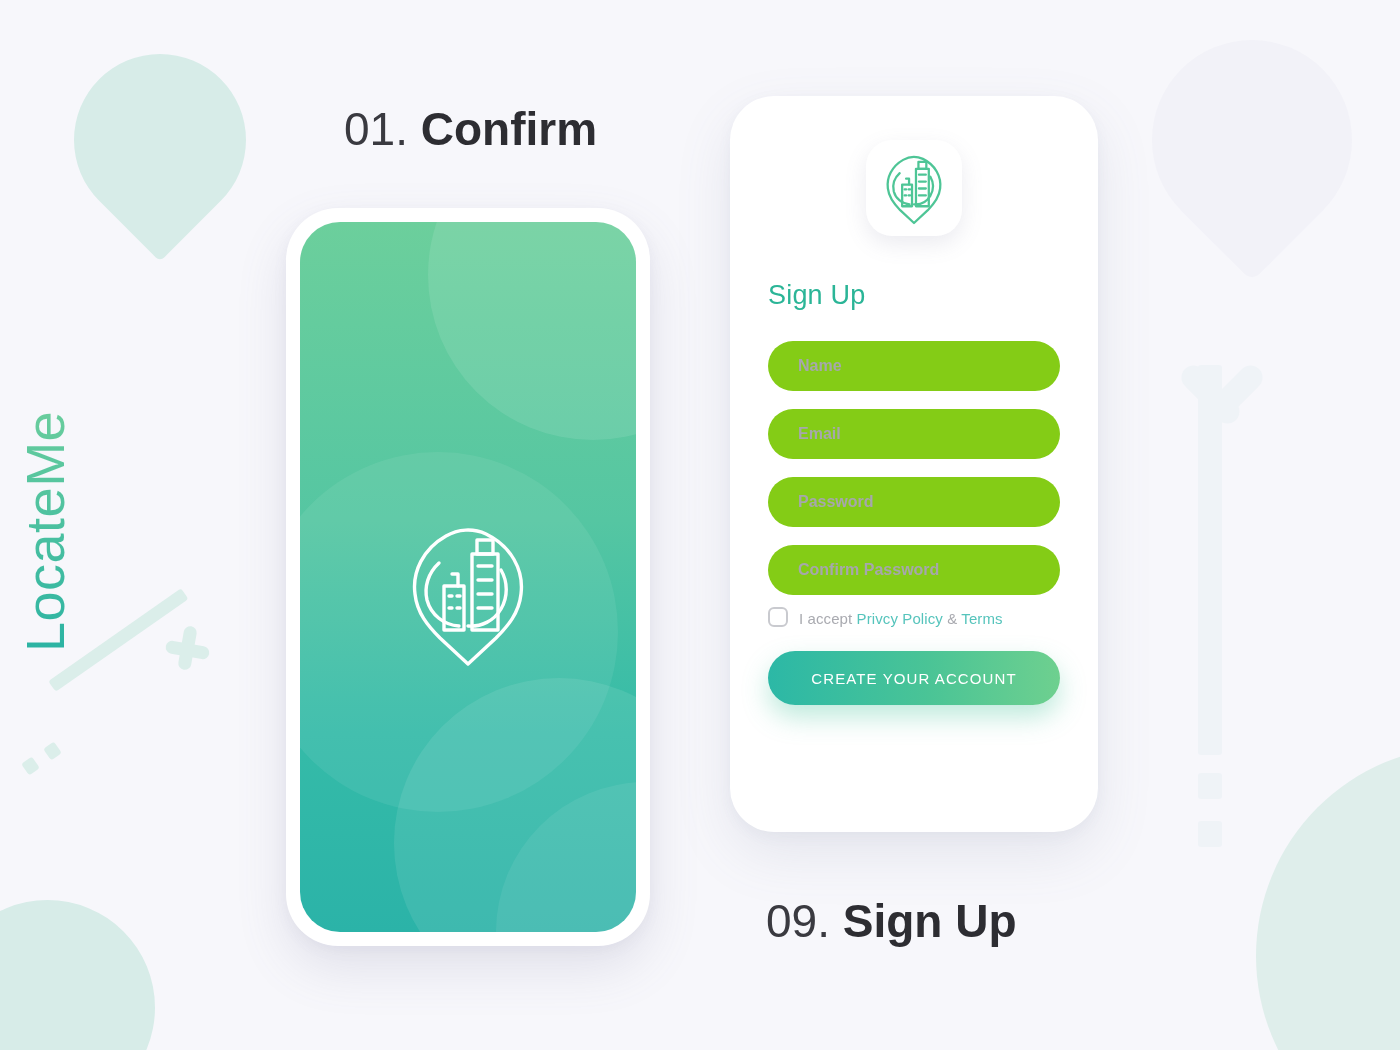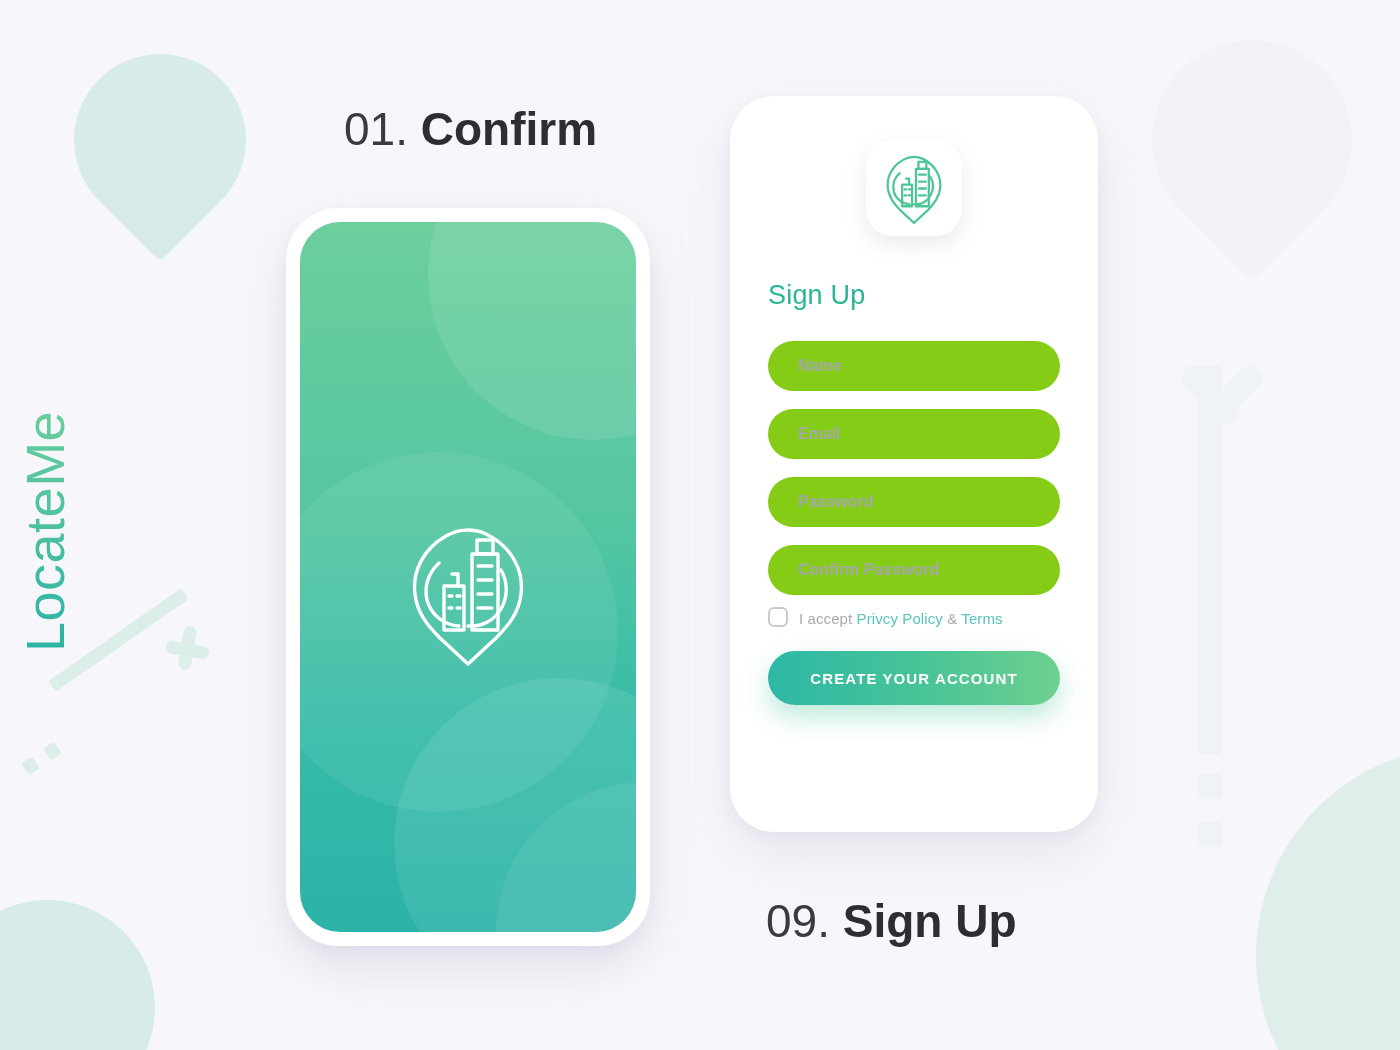--- a/index.html
+++ b/index.html
@@ -308,21 +308,21 @@
   .cta-button {
     margin-top: 24px;
     width: 100%;
     height: 54px;
     border: none;
     border-radius: 27px;
     background: linear-gradient(90deg, #2cb8a6 0%, #4ac496 55%, #6ed08f 100%);
     color: #ffffff;
     font-family: "Liberation Sans", sans-serif;
     font-size: 15px;
-    font-weight: 700;
+    font-weight: 400;
     letter-spacing: 1.1px;
     cursor: pointer;
     box-shadow: 0 12px 26px rgba(70, 196, 156, 0.35);
   }
 </style>
 </head>
 <body>
 
 <div class="bg-layer">
   <div class="deco-pin-tr"></div>

